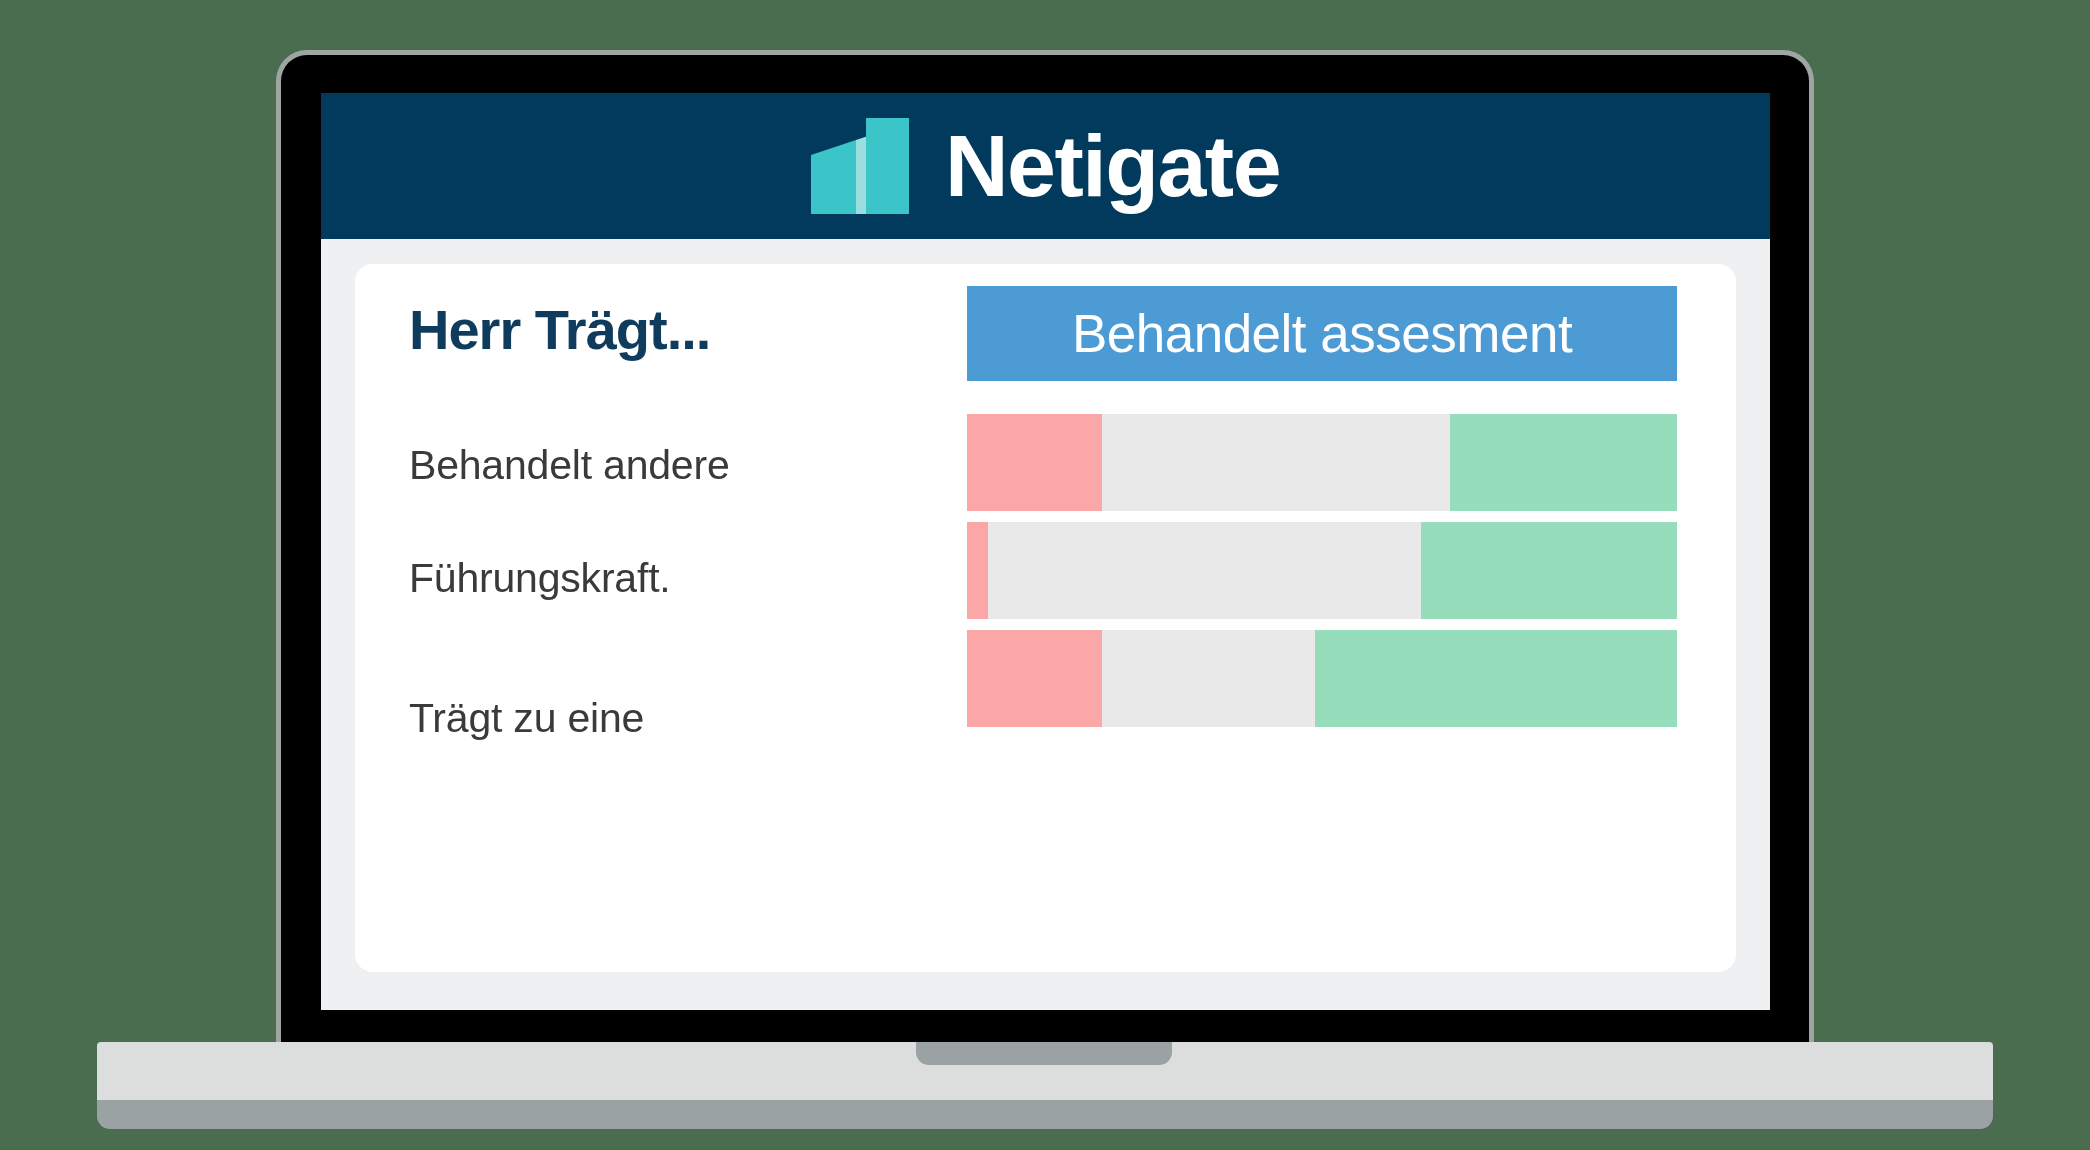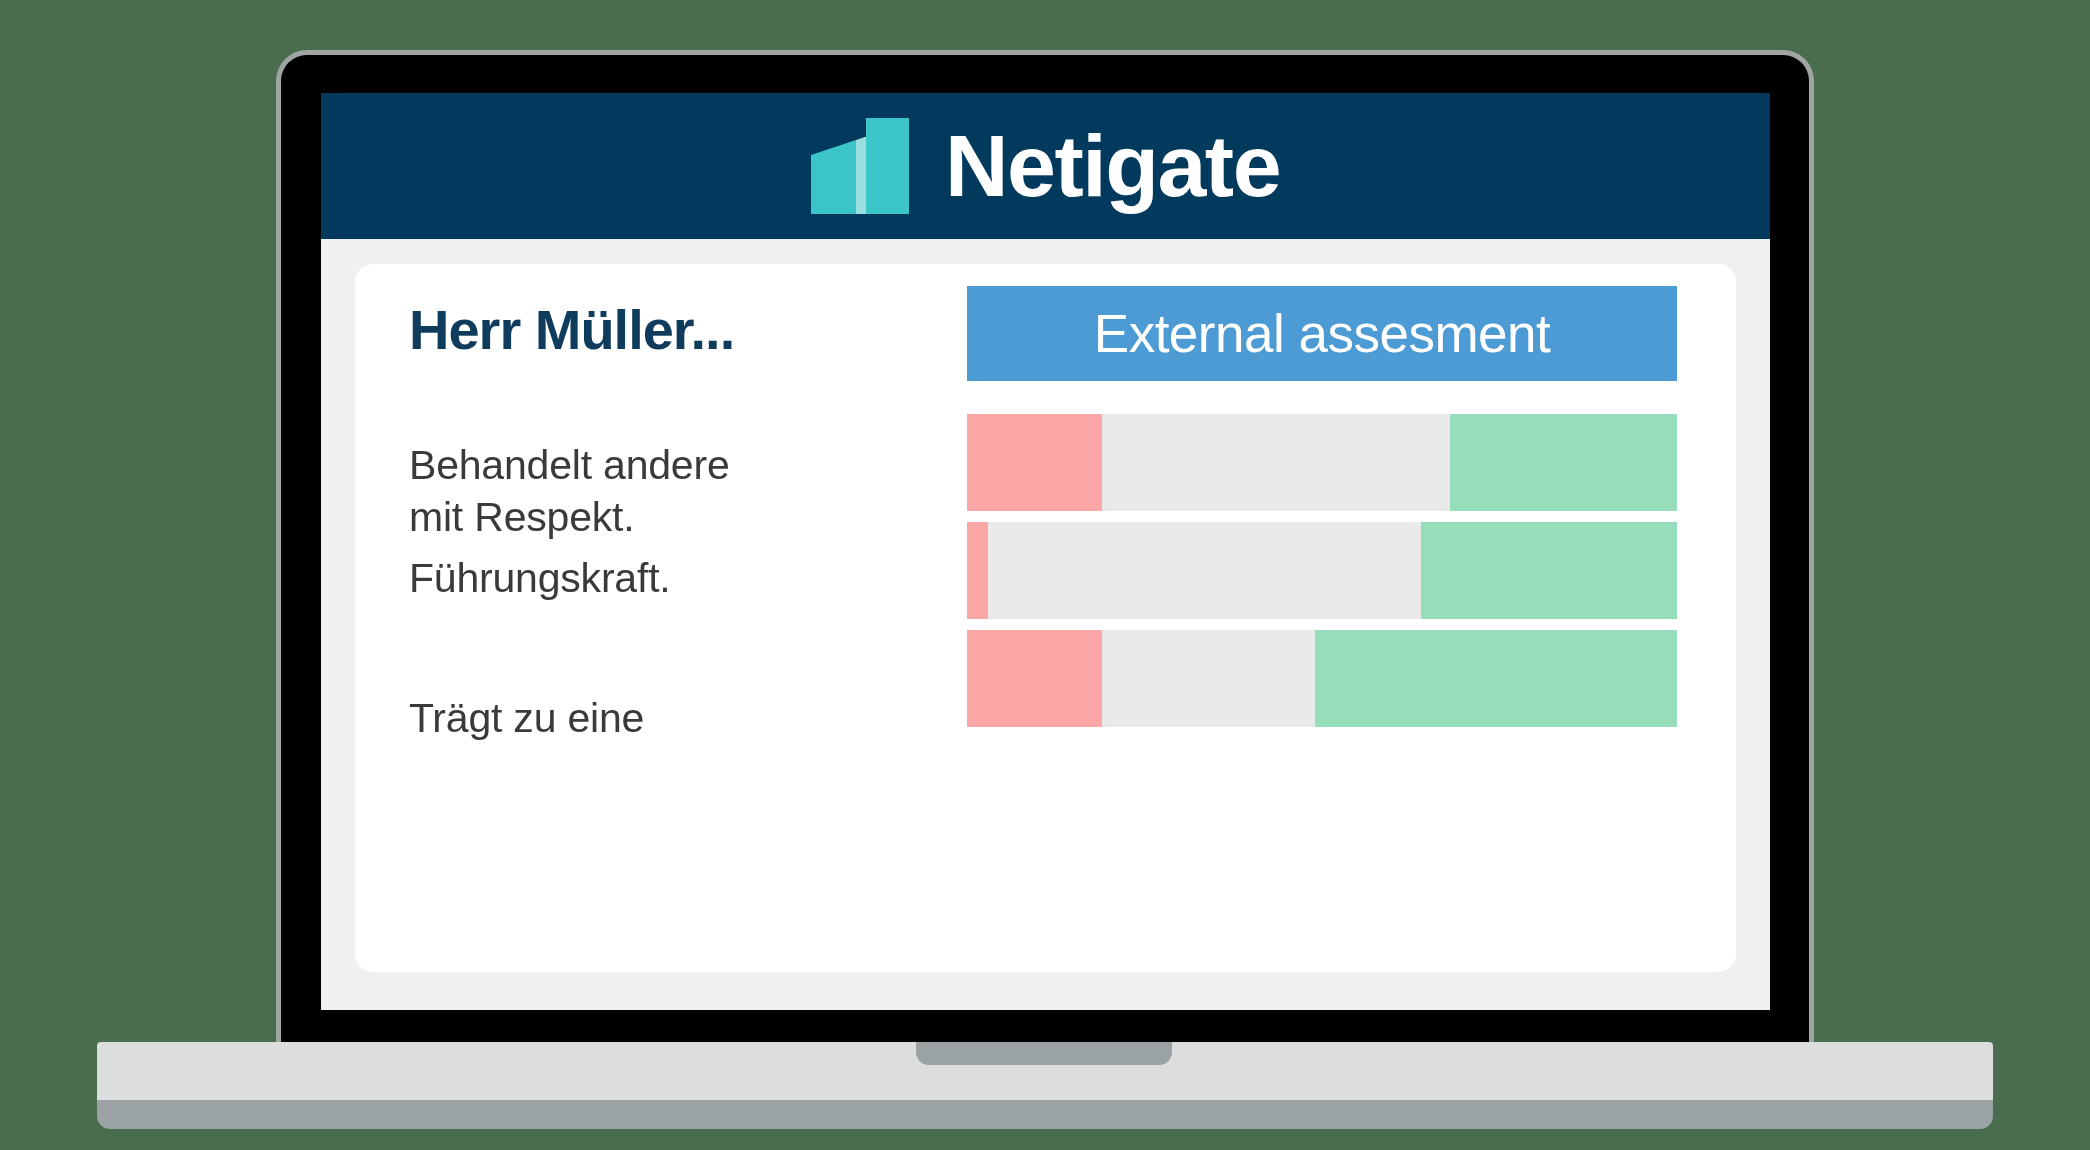--- a/index.html
+++ b/index.html
@@ -219,39 +219,38 @@
         <polygon points="57,0 100,0 100,96 57,96" fill="#3bc5c9" transform="translate(-2,0)"></polygon>
         <polygon points="55,18 98,0 98,96 55,96" fill="#3bc5c9"></polygon>
       </svg>
       <div class="brand-name">Netigate</div>
     </div>
 
     <div class="card">
       <div class="card-grid">
 
         <div class="labels-col">
-          <div class="page-title" style="color: rgb(15, 60, 92);">Herr Müller...</div>
+          <div class="page-title" style="color: rgb(15, 60, 92);">Herr Trägt...</div>
 
           <div class="item-label l1">
             <div>Behandelt andere</div>
-            <div>mit Respekt.</div>
           </div>
 
           <div class="item-label l2">
             <div>Führungskraft.</div>
           </div>
 
           <div class="item-label l3">
             <div>Trägt zu eine</div>
           </div>
         </div>
 
         <div class="chart-col">
           <div class="chart-header" style="background: rgb(77, 155, 212);">
-            <div class="chart-header-text">External assesment</div>
+            <div class="chart-header-text">Behandelt assesment</div>
           </div>
 
           <div class="bar-row r1">
             <div class="seg neg" style="width: 19%; background: rgb(252, 167, 167);"></div>
             <div class="seg neu" style="width: 49%; background: rgb(233, 233, 233);"></div>
             <div class="seg pos" style="width: 32%; background: rgb(150, 221, 187);"></div>
           </div>
 
           <div class="bar-row r2">
             <div class="seg neg" style="width: 3%; background: rgb(252, 167, 167);"></div>

